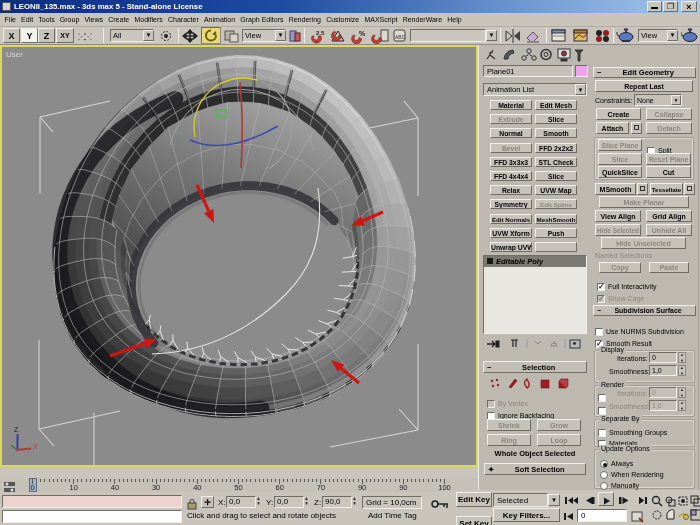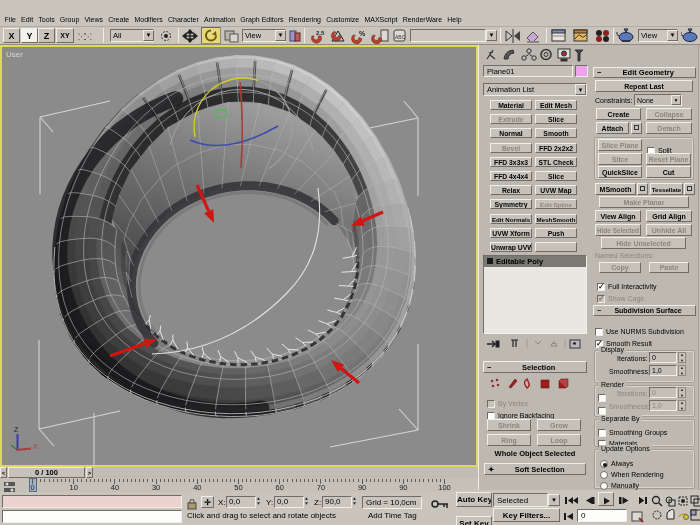--- a/index.html
+++ b/index.html
@@ -20,20 +20,29 @@
 .rb.on:after{content:"";position:absolute;left:2px;top:2px;width:4px;height:4px;border-radius:50%;background:#111;}
 .grp{border:1px solid #a19d95;border-radius:2px;box-shadow:inset 0 0 0 1px #d9d6cf;}
 .gt{position:absolute;top:-5px;left:4px;background:#bdb9b1;font-size:7px;padding:0 2px;}
 .spin{width:8px;height:11px;background:#c6c2ba;border:1px solid #8f8b84;}
 .spin:before{content:"▲";position:absolute;font-size:4px;left:1px;top:-1px;color:#222;}
 .spin:after{content:"▼";position:absolute;font-size:4px;left:1px;top:5px;color:#222;}
 </style></head>
 <body>
 <div id="app">
 
+<div class="abs" style="left:0;top:0;width:700px;height:13px;background:linear-gradient(90deg,#0c2c84 0%,#1e4ca0 40%,#7ba2d8 80%,#a8c8ec 100%);">
+ <div class="abs" style="left:2px;top:2px;width:9px;height:9px;background:#d8d4cc;border:1px solid #555;"></div>
+ <div class="abs" style="left:14px;top:1px;color:#fff;font-size:7.8px;font-weight:bold;line-height:11px;">LEONII_135.max - 3ds max 5 - Stand-alone License</div>
+ <div class="abs raised" style="left:647px;top:1px;width:15px;height:11px;">
+        <div style="position:absolute;left:3px;bottom:2px;width:7px;height:2px;background:#000;"></div>
+      </div>
+ <div class="abs raised" style="left:663px;top:1px;width:15px;height:11px;font-size:8px;line-height:9px;text-align:center;">❐</div>
+ <div class="abs raised" style="left:681px;top:1px;width:16px;height:11px;font-weight:bold;font-size:9px;line-height:10px;text-align:center;">×</div>
+</div>
 
 <div class="abs" style="left:0;top:13px;width:700px;height:14px;background:#c9c5bd;border-bottom:1px solid #b0aca4;">
  <div style="display:flex;gap:0;padding-left:2px;font-size:7px;line-height:14px;color:#000;">
   <span style="padding:0 2.6px;">File</span>
         <span style="padding:0 2.6px;">Edit</span>
         <span style="padding:0 2.6px;">Tools</span>
         <span style="padding:0 2.6px;">Group</span>
         <span style="padding:0 2.6px;">Views</span>
         <span style="padding:0 2.6px;">Create</span>
         <span style="padding:0 2.6px;">Modifiers</span>
@@ -878,21 +887,21 @@
         <div class="abs btn t7 gr" style="left:56px;top:154.4px;width:42px;height:10px;line-height:9px;font-size:6.2px;">Edit Spline</div>
         <div class="abs btn t7" style="left:11px;top:168.6px;width:42px;height:10px;line-height:9px;font-size:6.2px;">Edit Normals</div>
         <div class="abs btn t7" style="left:56px;top:168.6px;width:42px;height:10px;line-height:9px;font-size:6.2px;">MeshSmooth</div>
         <div class="abs btn t7" style="left:11px;top:182.8px;width:42px;height:10px;line-height:9px;font-size:6.8px;">UVW Xform</div>
         <div class="abs btn t7" style="left:56px;top:182.8px;width:42px;height:10px;line-height:9px;font-size:6.8px;">Push</div>
         <div class="abs btn t7" style="left:11px;top:197.0px;width:42px;height:10px;line-height:9px;font-size:6.8px;">Unwrap UVW</div>
         <div class="abs btn" style="left:56px;top:197.0px;width:42px;height:10px;"></div>
       </div>
 
  <div class="abs sunken" style="left:4px;top:210px;width:104px;height:79px;background:#e9e7e2;">
-  <div class="abs" style="left:0;top:0;width:102px;height:11px;background:#7a7a72;color:#000;font-size:7.5px;line-height:10px;font-weight:bold;"><span style="display:inline-block;width:6px;height:6px;background:#1a1a1a;margin:2px 3px 0 3px;"></span>Editable Poly</div>
+  <div class="abs" style="left:0;top:0;width:102px;height:11px;background:#7a7a72;color:#000;font-size:7.5px;line-height:10px;font-weight:bold;font-style:italic;"><span style="display:inline-block;width:6px;height:6px;background:#1a1a1a;margin:2px 3px 0 3px;"></span>Editable Poly</div>
  </div>
  <div class="abs" style="left:4px;top:291px;width:104px;height:13px;">
   <svg width="104" height="13">
    <g stroke="#222" fill="none">
     <path d="M4 7 h8 M9 4 l3 3-3 3" stroke-width="1.3"></path>
             <rect x="13" y="4" width="3" height="6" fill="#222"></rect>
     <path d="M30 3 v7 M33 3 v7 M28 3 h7" stroke-width="1.2"></path>
     <line x1="44" y1="2" x2="44" y2="11" stroke="#999"></line>
     <path d="M52 4 l3 3 3-3" stroke="#888"></path>
             <path d="M68 9 a3 3 0 0 1 6 0z M71 4 v3" stroke="#888"></path>
@@ -999,25 +1008,20 @@
  <div class="abs" style="left:119px;top:389px;"><span class="cb"></span><span class="lbl">Materials</span></div>
  <div class="abs grp" style="left:115px;top:404px;width:101px;height:40px;">
         <span class="gt">Update Options</span>
       </div>
  <div class="abs" style="left:121px;top:409px;"><span class="rb on"></span><span class="lbl">Always</span></div>
  <div class="abs" style="left:121px;top:420px;"><span class="rb"></span><span class="lbl">When Rendering</span></div>
  <div class="abs" style="left:121px;top:431px;"><span class="rb"></span><span class="lbl">Manually</span></div>
  <div class="abs" style="left:219px;top:0;width:1px;height:445px;background:#a8a49c;"></div>
 </div>
 
-<div class="abs" style="left:0;top:467px;width:478px;height:11px;background:#c1bdb5;">
- <div class="abs btn" style="left:0;top:0;width:7px;height:11px;font-size:6px;line-height:10px;">&lt;</div>
- <div class="abs btn" style="left:8px;top:0;width:77px;height:11px;font-size:7.5px;line-height:10px;">0 / 100</div>
- <div class="abs btn" style="left:86px;top:0;width:7px;height:11px;font-size:6px;line-height:10px;">&gt;</div>
-</div>
 
 <div class="abs" style="left:0;top:478px;width:478px;height:14px;background:#c5c1b9;" id="ruler">
  <div class="abs" style="left:3px;top:1px;width:14px;height:12px;"><svg width="14" height="12">
           <rect x="1" y="1" width="11" height="4" fill="#555"></rect>
           <rect x="1" y="7" width="11" height="4" fill="#555"></rect>
           <circle cx="4" cy="3" r="1.5" fill="#ddd"></circle>
           <circle cx="9" cy="9" r="1.5" fill="#ddd"></circle>
         </svg></div>
  <div class="abs" style="left:29px;top:0;width:8px;height:14px;background:#9fb2c8;border:1px solid #5a6a80;"></div>
 <div class="abs" style="left:32.0px;top:1px;width:1px;height:5px;background:#5a5a58;"></div>
@@ -1156,21 +1160,21 @@
           <circle cx="5" cy="6" r="3" fill="none" stroke="#222" stroke-width="1.5"></circle>
           <line x1="8" y1="6" x2="18" y2="6" stroke="#222" stroke-width="1.5"></line>
           <line x1="14" y1="6" x2="14" y2="9" stroke="#222" stroke-width="1.5"></line>
           <line x1="17" y1="6" x2="17" y2="10" stroke="#222" stroke-width="1.5"></line>
         </svg></div>
  <div class="abs t8" style="left:187px;top:19px;">Click and drag to select and rotate objects</div>
  <div class="abs t8" style="left:368px;top:19px;">Add Time Tag</div>
 </div>
 
 <div class="abs" style="left:455px;top:490px;width:245px;height:35px;background:#c9c5bd;" id="anim">
- <div class="abs btn t8" style="left:1px;top:2px;width:36px;height:15px;line-height:14px;">Auto Key</div>
+ <div class="abs btn t8" style="left:1px;top:2px;width:36px;height:15px;line-height:14px;">Edit Key</div>
  <div class="abs sunken t8" style="left:38px;top:3px;width:55px;height:14px;background:#cac6be;padding-left:3px;line-height:13px;">Selected</div>
  <div class="abs btn" style="left:93px;top:4px;width:12px;height:12px;font-size:6px;line-height:10px;">▼</div>
  <div class="abs btn t8" style="left:1px;top:18px;width:36px;height:14px;line-height:13px;margin-top:8px;">Set Key</div>
  <div class="abs btn t8" style="left:38px;top:18px;width:67px;height:14px;line-height:13px;">Key Filters...</div>
 
  <div class="abs" style="left:108px;top:3px;width:16px;height:13px;"><svg width="16" height="13">
           <g fill="#1a1a1a">
             <rect x="2" y="3" width="2" height="7"></rect>
             <path d="M10 3v7l-5-3.5z"></path>
             <path d="M15 3v7l-5-3.5z"></path>

